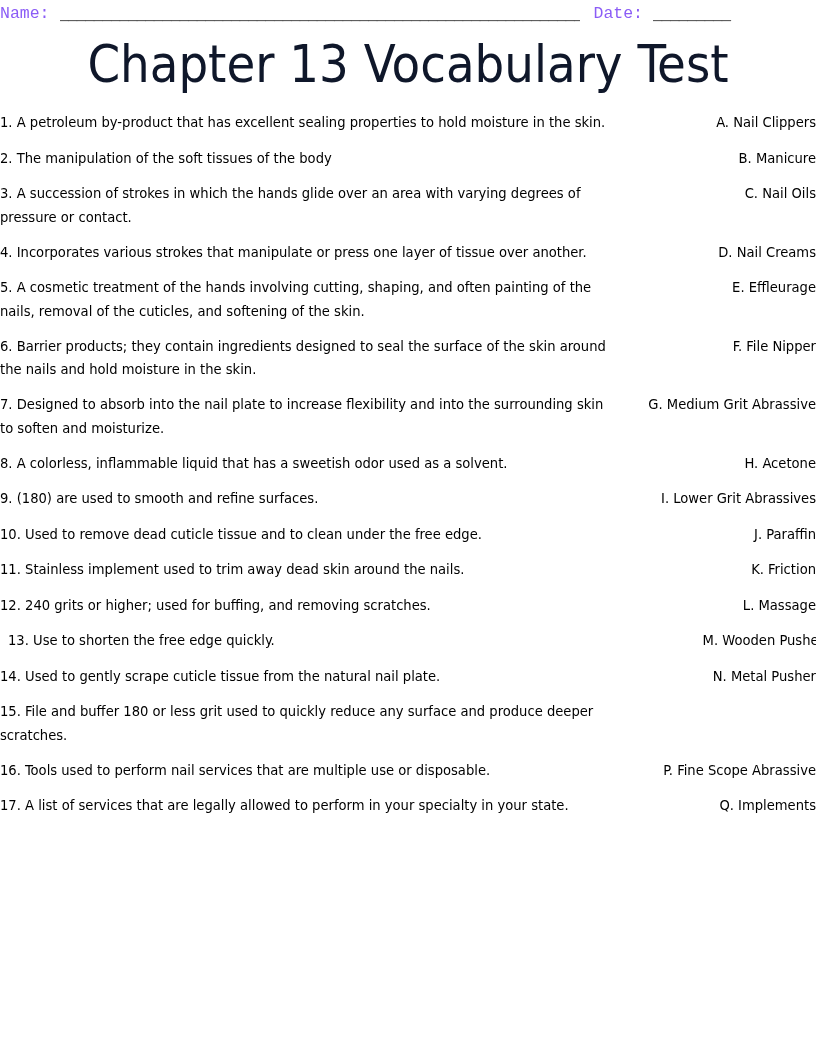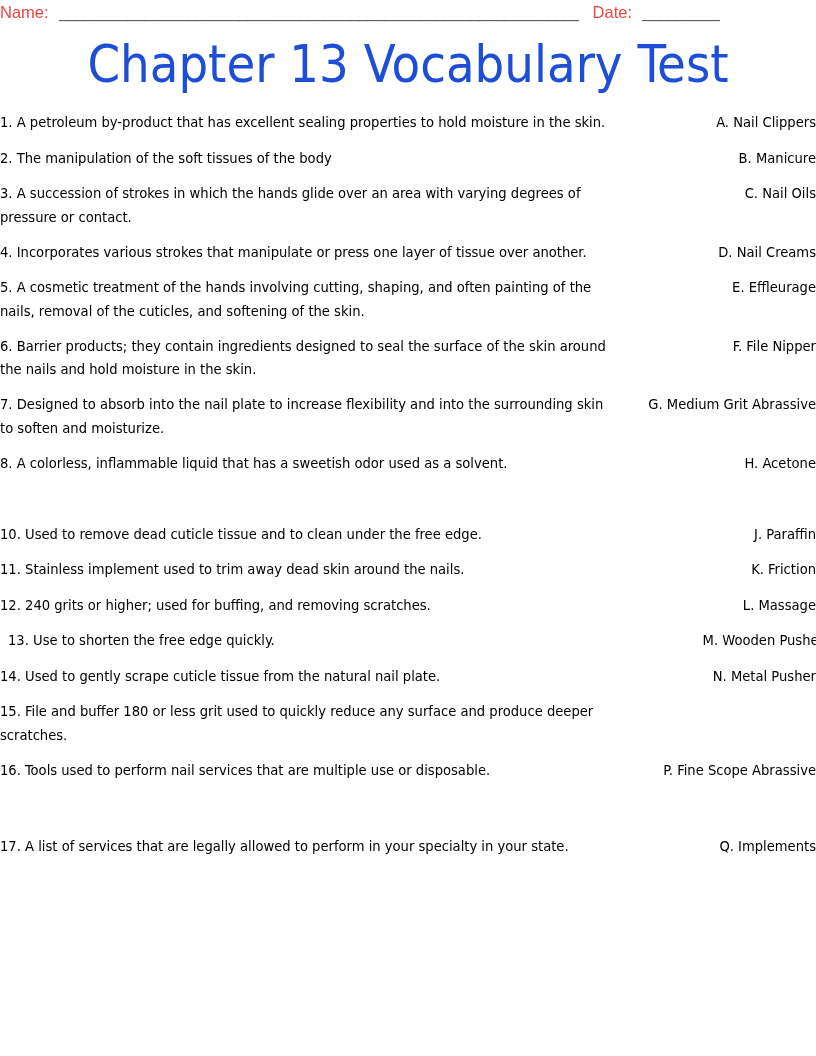--- a/index.html
+++ b/index.html
@@ -26,23 +26,23 @@
     width: 816px;
     height: 24px;
     display: flex;
     align-items: baseline;
     font-family: "Liberation Sans", sans-serif;
     font-size: 16.5px;
     line-height: 20px;
     white-space: nowrap;
   }
   .nd-label {
-    font-family: Liberation Sans, sans-serif;
+    font-family: Liberation Mono, monospace;
     font-size: 16.5px;
-    color: #ef4444;
+    color: #8b5cf6;
   }
   .nd-rule {
     font-family: "Liberation Sans", sans-serif;
     font-size: 16.5px;
     color: #555;
     letter-spacing: -0.6px;
     overflow: hidden;
     display: inline-block;
     vertical-align: baseline;
   }
@@ -56,21 +56,21 @@
     position: absolute;
     left: 0;
     top: 33px;
     width: 816px;
     text-align: center;
     font-family: "DejaVu Sans Condensed", "DejaVu Sans", sans-serif;
     font-stretch: condensed;
     font-size: 52px;
     line-height: 62px;
     font-weight: 400;
-    color: #1d4ed8;
+    color: #0f172a;
     letter-spacing: 0px;
   }
 
   
   .body {
     position: absolute;
     left: 0px;
     top: 110px;
     width: 816px;
   }
@@ -149,20 +149,24 @@
           <div class="acol">F. File Nipper</div>
         </div>
         <div class="row" style="position: absolute; top: 282px; left: 0px; height: 47px;">
           <div class="qcol">7. Designed to absorb into the nail plate to increase flexibility and into the surrounding skin to soften and moisturize.</div>
           <div class="acol">G. Medium Grit Abrassive</div>
         </div>
         <div class="row" style="position: absolute; top: 340.5px; left: 0px; height: 24px;">
           <div class="qcol">8. A colorless, inflammable liquid that has a sweetish odor used as a solvent.</div>
           <div class="acol">H. Acetone</div>
         </div>
+        <div class="row" style="position: absolute; top: 376px; left: 0px; height: 24px;">
+          <div class="qcol">9. (180) are used to smooth and refine surfaces.</div>
+          <div class="acol">I. Lower Grit Abrassives</div>
+        </div>
         <div class="row" style="position: absolute; top: 411.5px; left: 0px; height: 24px;">
           <div class="qcol">10. Used to remove dead cuticle tissue and to clean under the free edge.</div>
           <div class="acol">J. Paraffin</div>
         </div>
         <div class="row" style="position: absolute; top: 447px; left: 0px; height: 24px;">
           <div class="qcol">11. Stainless implement used to trim away dead skin around the nails.</div>
           <div class="acol">K. Friction</div>
         </div>
         <div class="row" style="position: absolute; top: 482.5px; left: 0px; height: 24px;">
           <div class="qcol">12. 240 grits or higher; used for buffing, and removing scratches.</div>
@@ -176,20 +180,20 @@
           <div class="qcol">14. Used to gently scrape cuticle tissue from the natural nail plate.</div>
           <div class="acol">N. Metal Pusher</div>
         </div>
         <div class="row" style="position: absolute; top: 589px; left: 0px; height: 47px;">
           <div class="qcol">15. File and buffer 180 or less grit used to quickly reduce any surface and produce deeper scratches.</div>
         </div>
         <div class="row" style="position: absolute; top: 647.5px; left: 0px; height: 24px;">
           <div class="qcol">16. Tools used to perform nail services that are multiple use or disposable.</div>
           <div class="acol">P. Fine Scope Abrassive</div>
         </div>
-        <div class="row" style="position: absolute; top: 683px; left: 0px; height: 24px; margin-top: 41px;">
+        <div class="row" style="position: absolute; top: 683px; left: 0px; height: 24px;">
           <div class="qcol">17. A list of services that are legally allowed to perform in your specialty in your state.</div>
           <div class="acol">Q. Implements</div>
         </div>
       </div>
   </div>
 
 </div>
 
 </body></html>

